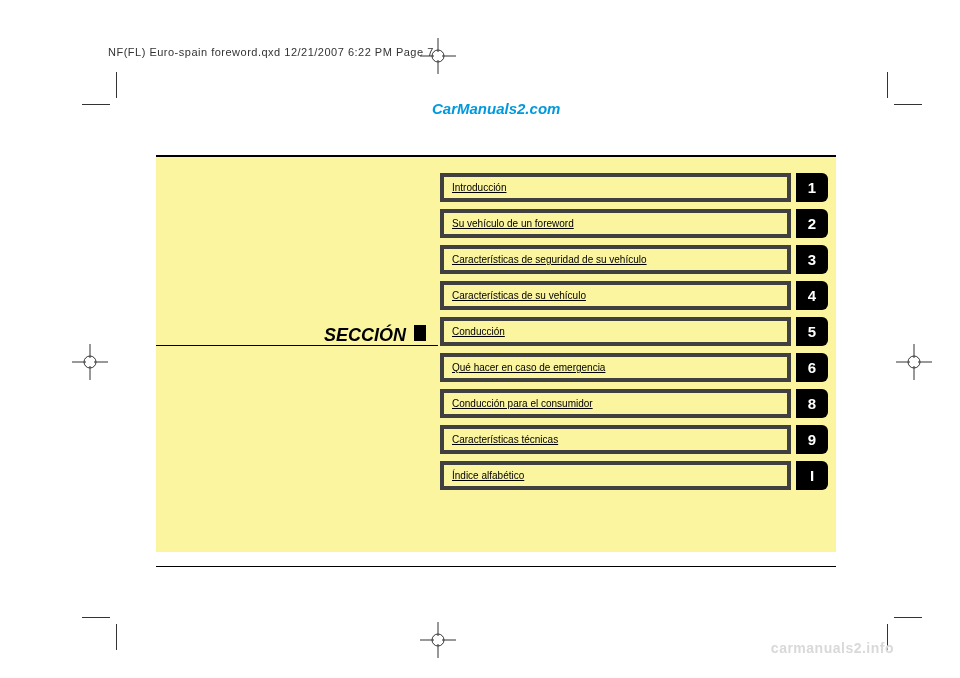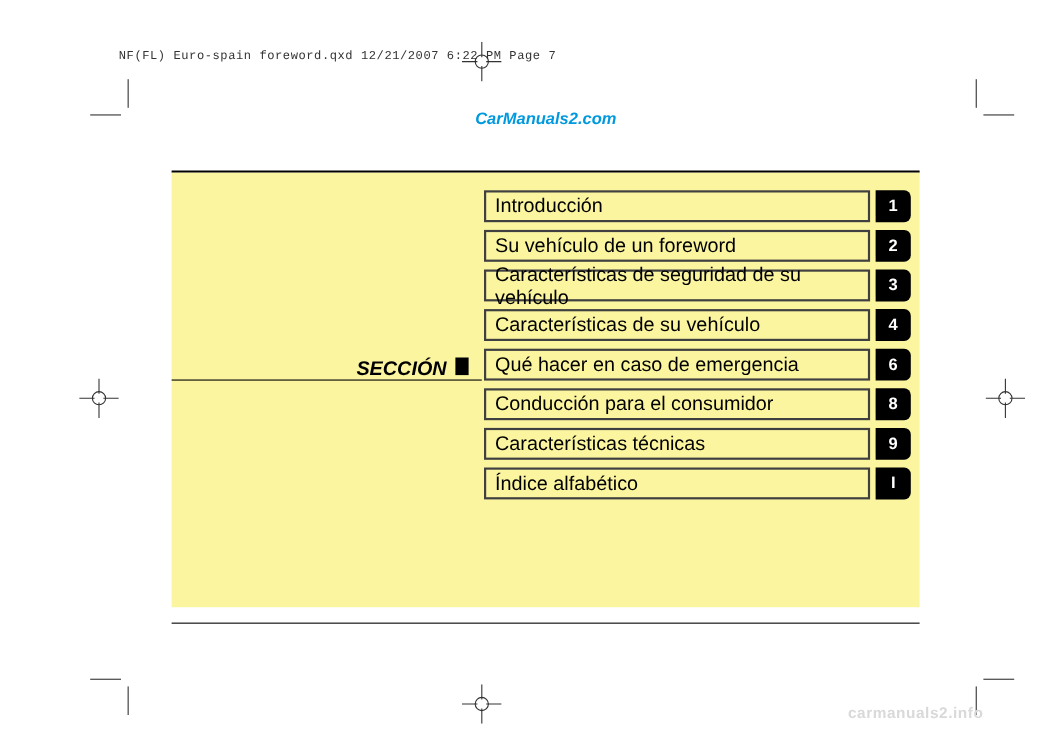--- a/index.html
+++ b/index.html
@@ -11,21 +11,21 @@
     font-family: Arial, Helvetica, sans-serif;
     position: relative;
     overflow: hidden;
   }
 
   
   .print-header {
     position: absolute;
     top: 46px;
     left: 108px;
-    font-family: Liberation Mono, monospace;
+    font-family: Liberation Sans, sans-serif;
     font-size: 11px;
     color: #333;
     letter-spacing: 0.5px;
   }
   .crop-line { position: absolute; background: #333; }
   .reg { position: absolute; }
 
   
   .link1 {
     position: absolute;
@@ -107,27 +107,28 @@
     width: 388px;
   }
   .toc-row {
     display: flex;
     align-items: stretch;
     margin-bottom: 7px;
     height: 29px;
   }
   .toc-label {
     flex: 1;
-    border: 2px solid #404040;
+    border: 4px solid #404040;
     background: #fbf5a0;
-    font-size: 18px;
+    font-size: 10px;
     padding: 0 8px;
     display: flex;
     align-items: center;
     color: #000;
+    text-decoration: underline;
   }
   .toc-tab {
     width: 32px;
     margin-left: 5px;
     background: #000;
     color: #fff;
     font-weight: bold;
     font-size: 15px;
     display: flex;
     align-items: center;
@@ -211,20 +212,24 @@
       </div>
       <div class="toc-row">
         <div class="toc-label">Características de seguridad de su vehículo</div>
         <div class="toc-tab">3</div>
       </div>
       <div class="toc-row">
         <div class="toc-label">Características de su vehículo</div>
         <div class="toc-tab">4</div>
       </div>
       <div class="toc-row">
+        <div class="toc-label">Conducción</div>
+        <div class="toc-tab">5</div>
+      </div>
+      <div class="toc-row">
         <div class="toc-label">Qué hacer en caso de emergencia</div>
         <div class="toc-tab">6</div>
       </div>
       <div class="toc-row">
         <div class="toc-label">Conducción para el consumidor</div>
         <div class="toc-tab">8</div>
       </div>
       <div class="toc-row">
         <div class="toc-label">Características técnicas</div>
         <div class="toc-tab">9</div>

